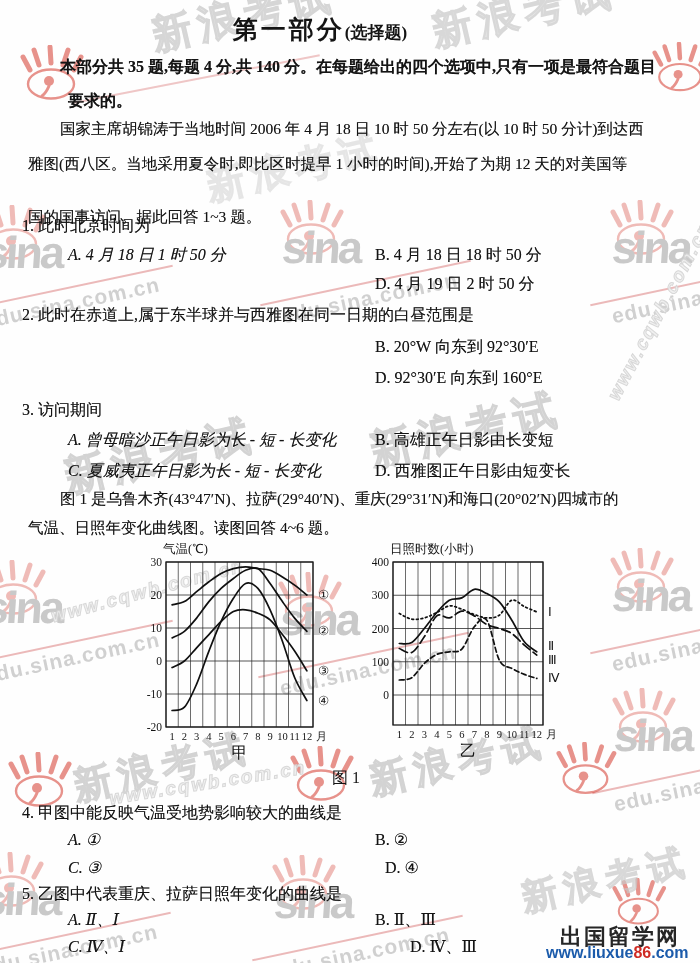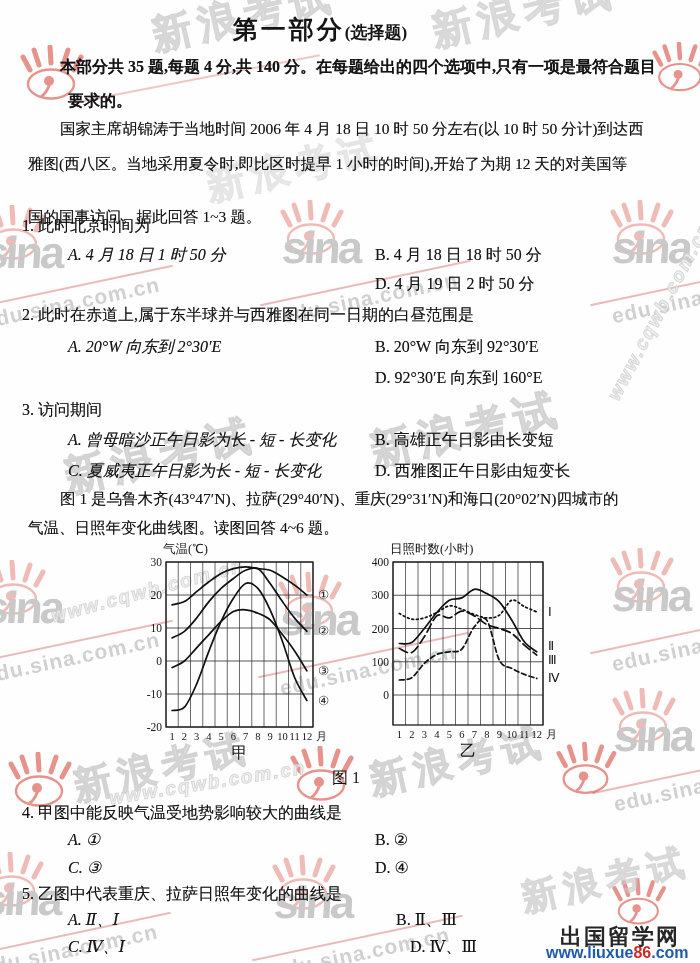--- a/index.html
+++ b/index.html
@@ -257,21 +257,20 @@
   <div class="t sz15" style="left:60px; top:120px;">国家主席胡锦涛于当地时间 2006 年 4 月 18 日 10 时 50 分左右(以 10 时 50 分计)到达西</div>
   <div class="t sz15" style="left:28px; top:155px;">雅图(西八区。当地采用夏令时,即比区时提早 1 小时的时间),开始了为期 12 天的对美国等</div>
   <div class="t sz15" style="left:28px; top:208px;">国的国事访问。据此回答 1~3 题。</div>
 
   <div class="t" style="left:22px; top:216px;"><span class="qnum">1.</span> <span>此时北京时间为</span></div>
   <div class="t opt-a" style="top:245px;">A. 4 月 18 日 1 时 50 分</div>
   <div class="t opt-b" style="top:245px;">B. 4 月 18 日 18 时 50 分</div>
   <div class="t opt-b" style="top:274px;">D. 4 月 19 日 2 时 50 分</div>
 
   <div class="t" style="left:22px; top:305px;"><span class="qnum">2.</span> <span>此时在赤道上,属于东半球并与西雅图在同一日期的白昼范围是</span></div>
-  <div class="t opt-a" style="top:337px;">A. 20°W 向东到 2°30′E</div>
   <div class="t opt-b" style="top:337px;">B. 20°W 向东到 92°30′E</div>
   <div class="t opt-b" style="top:368px;">D. 92°30′E 向东到 160°E</div>
 
   <div class="t" style="left:22px; top:400px;"><span class="qnum">3.</span> <span>访问期间</span></div>
   <div class="t opt-a" style="top:430px;">A. 曾母暗沙正午日影为长 - 短 - 长变化</div>
   <div class="t opt-b" style="top:430px;">B. 高雄正午日影由长变短</div>
   <div class="t opt-a" style="top:461px;">C. 夏威夷正午日影为长 - 短 - 长变化</div>
   <div class="t opt-b" style="top:461px;">D. 西雅图正午日影由短变长</div>
 
   <div class="t sz15" style="left:60px; top:490px;">图 1 是乌鲁木齐(43°47′N)、拉萨(29°40′N)、重庆(29°31′N)和海口(20°02′N)四城市的</div>
@@ -378,24 +377,24 @@
         <path d="M259.3,142C261.3833333333333,141.61666666666667 267.6333333333333,142.46666666666664 271.8,139.7C275.9666666666667,136.93333333333334 280.1333333333333,129.28333333333333 284.3,125.4C288.4666666666667,121.51666666666668 292.6333333333333,118.33333333333334 296.8,116.4C300.9666666666667,114.46666666666667 305.1333333333333,114.68333333333334 309.3,113.8C313.4666666666667,112.91666666666666 317.6333333333333,115.26666666666667 321.8,111.1C325.9666666666667,106.93333333333332 330.1333333333333,93.61666666666666 334.3,88.8C338.4666666666667,83.98333333333333 342.6333333333333,76.65 346.8,82.2C350.9666666666667,87.75 355.1333333333333,114.06666666666666 359.3,122.1C363.4666666666667,130.13333333333333 367.6333333333333,128.01666666666668 371.8,130.4C375.9666666666667,132.78333333333333 380.1333333333333,134.73333333333335 384.3,136.4C388.4666666666667,138.06666666666666 394.7166666666667,139.73333333333335 396.8,140.4" fill="none" stroke="#101010" stroke-width="1.7" stroke-linecap="round" stroke-dasharray="5 3"></path>
         <text x="408" y="144.375" font-size="12.5">Ⅳ</text>
       </g>
     </svg>
   <div class="fig-caption">图 1</div>
 
   <div class="t" style="left:22px; top:803px;"><span class="qnum">4.</span> <span>甲图中能反映气温受地势影响较大的曲线是</span></div>
   <div class="t opt-a" style="top:830px;">A. ①</div>
   <div class="t opt-b" style="top:830px;">B. ②</div>
   <div class="t opt-a" style="top:858px;">C. ③</div>
-  <div class="t opt-b" style="top:858px;">D. ④</div>
+  <div class="t opt-b" style="top:858px;margin-left:10px;">D. ④</div>
 
   <div class="t" style="left:22px; top:884px;"><span class="qnum">5.</span> <span>乙图中代表重庆、拉萨日照年变化的曲线是</span></div>
   <div class="t opt-a" style="top:910px;">A. Ⅱ、Ⅰ</div>
-  <div class="t opt-b" style="top:910px;margin-left:21px;">B. Ⅱ、Ⅲ</div>
+  <div class="t opt-b" style="top:910px;">B. Ⅱ、Ⅲ</div>
   <div class="t opt-a" style="top:937px;">C. Ⅳ、Ⅰ</div>
   <div class="t opt-b" style="top:937px;margin-left:35px;">D. Ⅳ、Ⅲ</div>
 
   <div class="footer-name">出国留学网</div>
   <div class="footer-url"><span>www.liuxue</span><span class="red">86</span><span>.com</span></div>
 
 </div>
 
 </body></html>

